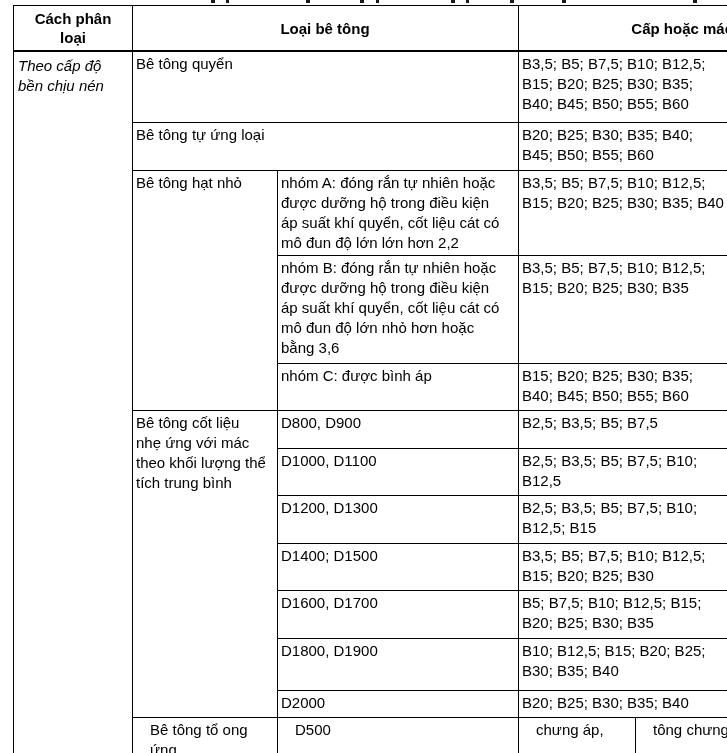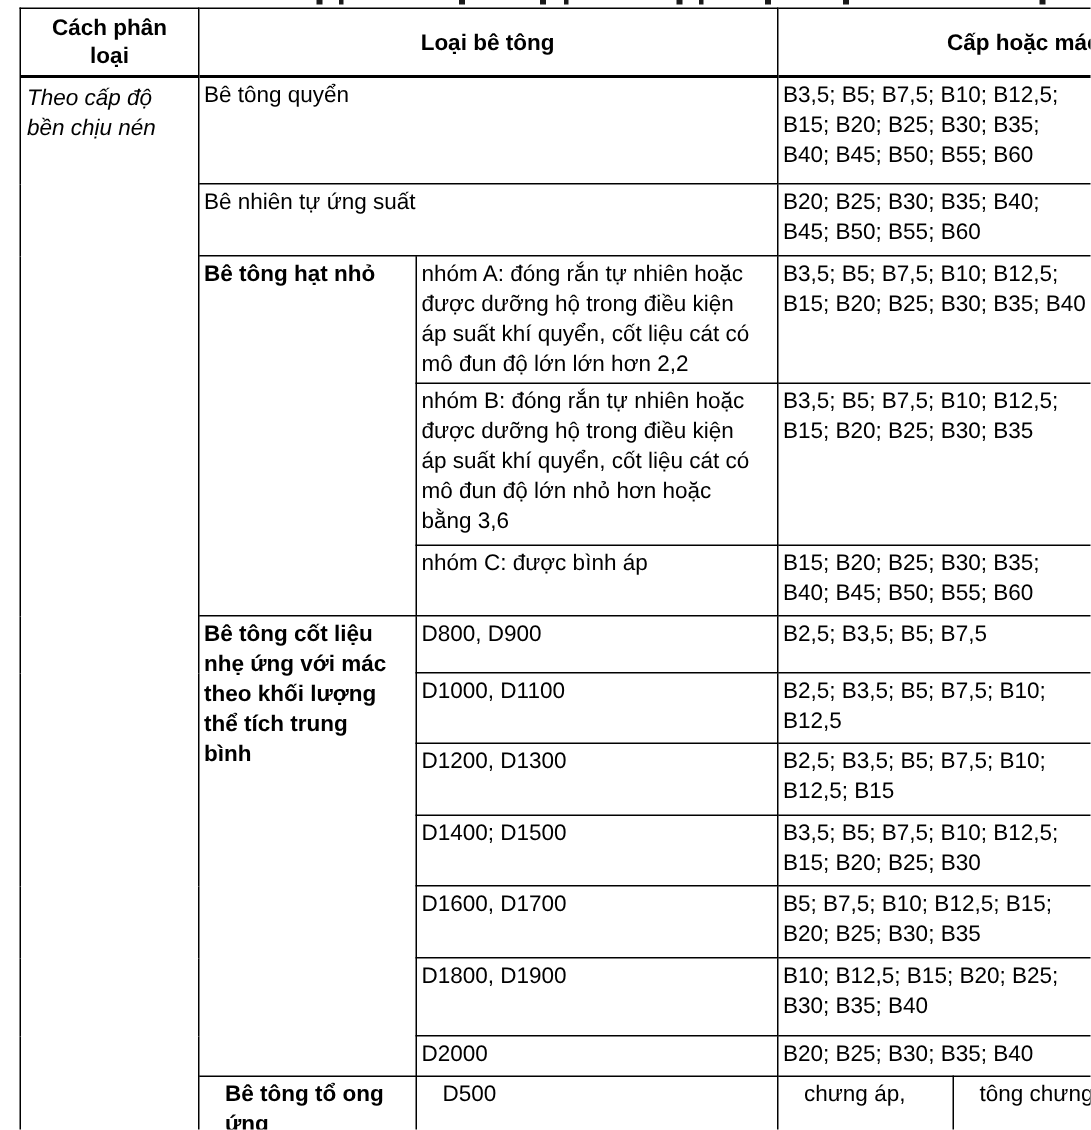--- a/index.html
+++ b/index.html
@@ -22,21 +22,21 @@
     word-spacing:normal;
   }
   tr.hdr th{
     font-weight:bold;vertical-align:middle;border-bottom:2px solid #000;
     line-height:19px;
   }
   th.c1h{text-align:center;padding:0 10px;}
   th.c2h{text-align:center;}
   th.c3h{text-align:right;padding-left:3px;}
   td.c1{ text-align:left;padding:4px 4px 0 4px;font-style:italic; }
-  td.c2a{ padding:2px 10px 0 3px;font-weight:bold; }
+  td.c2a{ padding:2px 10px 0 3px; }
   td.desc{ padding:2px 12px 0 3px; }
   td.grades{ padding:2px 12px 0 3px; }
   tr.last td{ border-bottom:2px solid #000;padding-left:17px; }
 </style>
 </head>
 <body>
 
 <div>
   <span class="frag" style="left:211px;width:4px;"></span>
   <span class="frag" style="left:226px;width:3px;"></span>
@@ -66,21 +66,21 @@
     <th class="c3h" colspan="2">Cấp hoặc mác</th>
   </tr>
 
   <tr style="height:72px">
     <td class="c1" rowspan="13">Theo cấp độ bền chịu nén</td>
     <td colspan="2">Bê tông quyển</td>
     <td class="grades" colspan="2">B3,5; B5; B7,5; B10; B12,5; B15; B20; B25; B30; B35; B40; B45; B50; B55; B60</td>
   </tr>
 
   <tr style="height:48px">
-    <td colspan="2">Bê nhiên tự ứng suất</td>
+    <td colspan="2">Bê tông tự ứng loại</td>
     <td class="grades" colspan="2">B20; B25; B30; B35; B40; B45; B50; B55; B60</td>
   </tr>
 
   <tr style="height:85px">
     <td class="c2a" rowspan="3">Bê tông hạt nhỏ</td>
     <td class="desc">nhóm A: đóng rắn tự nhiên hoặc được dưỡng hộ trong điều kiện áp suất khí quyển, cốt liệu cát có mô đun độ lớn lớn hơn 2,2</td>
     <td class="grades" colspan="2">B3,5; B5; B7,5; B10; B12,5; B15; B20; B25; B30; B35; B40</td>
   </tr>
   <tr style="height:108px">
     <td class="desc">nhóm B: đóng rắn tự nhiên hoặc được dưỡng hộ trong điều kiện áp suất khí quyển, cốt liệu cát có mô đun độ lớn nhỏ hơn hoặc bằng 3,6</td>

